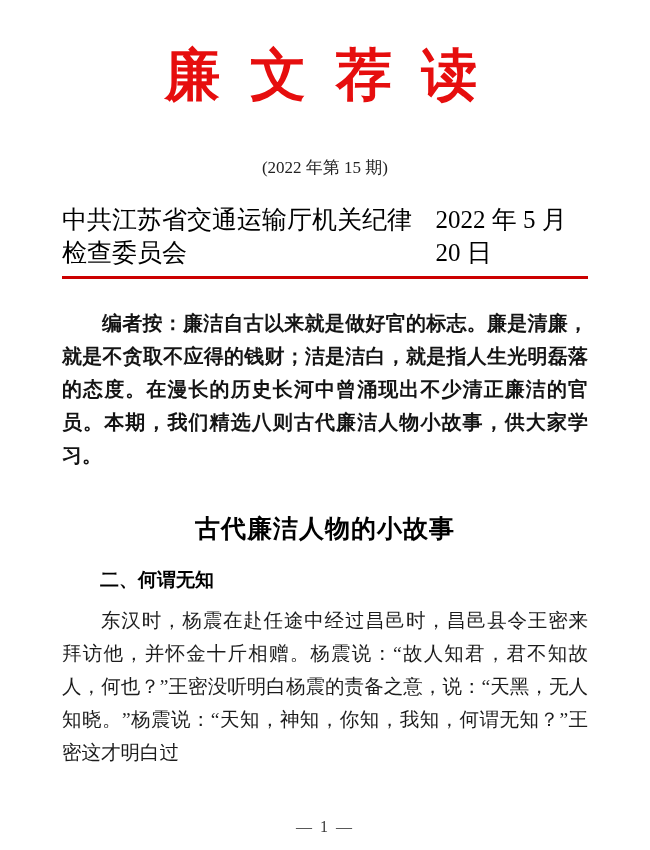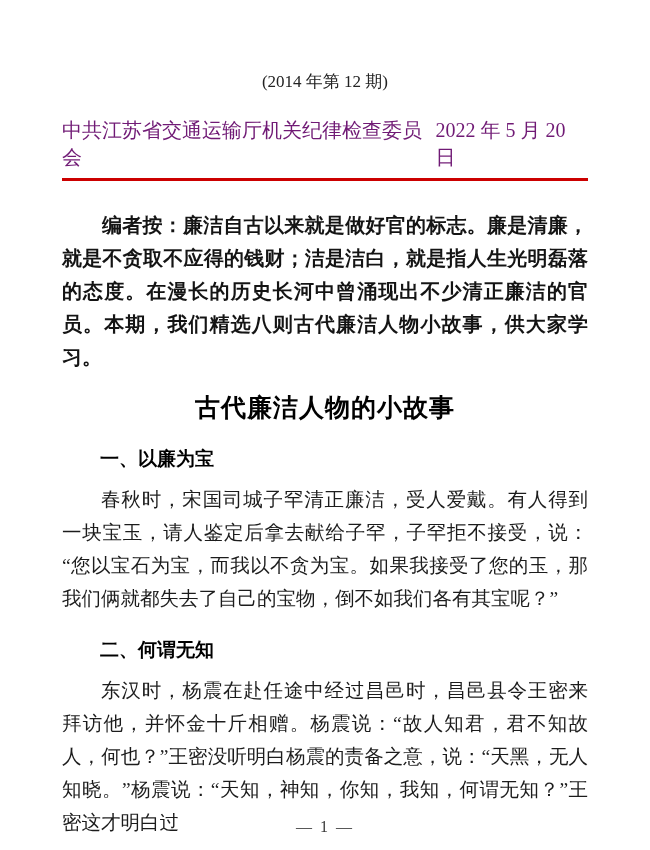--- a/index.html
+++ b/index.html
@@ -31,40 +31,40 @@
     margin-top: 42px;
     text-align: center;
     font-size: 17px;
     color: #222222;
   }
   .info-row {
     margin-top: 24px;
     display: flex;
     justify-content: space-between;
     align-items: baseline;
-    font-size: 20px;
-    color: #701a75;
+    font-size: 25px;
+    color: #000000;
   }
   .red-rule {
     margin-top: 7px;
     width: 100%;
     height: 0;
     border-bottom: 3px solid #cc0000;
   }
   .editor-note {
     margin-top: 28px;
     font-size: 20px;
     line-height: 33px;
     font-weight: bold;
     text-indent: 2em;
     text-align: justify;
     color: #141414;
   }
   .article-title {
-    margin-top: 17px;
+    margin-top: 40px;
     text-align: center;
     font-size: 25px;
     font-weight: bold;
     font-family: "Liberation Sans", "DejaVu Sans", sans-serif;
     color: #000000;
     letter-spacing: 1px;
   }
   .section { margin-top: 0; }
   .section-heading {
     margin-top: 22px;
@@ -91,38 +91,35 @@
     font-size: 16px;
     color: #3a3a3a;
     letter-spacing: 2px;
   }
 </style>
 </head>
 <body>
 
 <div class="page">
 
+  <div class="masthead-title">廉 文 荐 读</div>
 
-  <div class="issue-line">(2014 年第 12 期)</div>
+  <div class="issue-line">(2022 年第 15 期)</div>
 
   <div class="info-row">
     <span>中共江苏省交通运输厅机关纪律检查委员会</span>
     <span>2022 年 5 月 20 日</span>
   </div>
 
   <div class="red-rule"></div>
 
   <p class="editor-note">编者按：廉洁自古以来就是做好官的标志。廉是清廉，就是不贪取不应得的钱财；洁是洁白，就是指人生光明磊落的态度。在漫长的历史长河中曾涌现出不少清正廉洁的官员。本期，我们精选八则古代廉洁人物小故事，供大家学习。</p>
 
   <h1 class="article-title">古代廉洁人物的小故事</h1>
 
-  <div class="section">
-    <div class="section-heading">一、以廉为宝</div>
-    <p class="section-body">春秋时，宋国司城子罕清正廉洁，受人爱戴。有人得到一块宝玉，请人鉴定后拿去献给子罕，子罕拒不接受，说：“您以宝石为宝，而我以不贪为宝。如果我接受了您的玉，那我们俩就都失去了自己的宝物，倒不如我们各有其宝呢？”</p>
-  </div>
 
   <div class="section">
     <div class="section-heading">二、何谓无知</div>
     <p class="section-body">东汉时，杨震在赴任途中经过昌邑时，昌邑县令王密来拜访他，并怀金十斤相赠。杨震说：“故人知君，君不知故人，何也？”王密没听明白杨震的责备之意，说：“天黑，无人知晓。”杨震说：“天知，神知，你知，我知，何谓无知？”王密这才明白过</p>
   </div>
 
   <div class="page-footer">— 1 —</div>
 
 </div>
 

